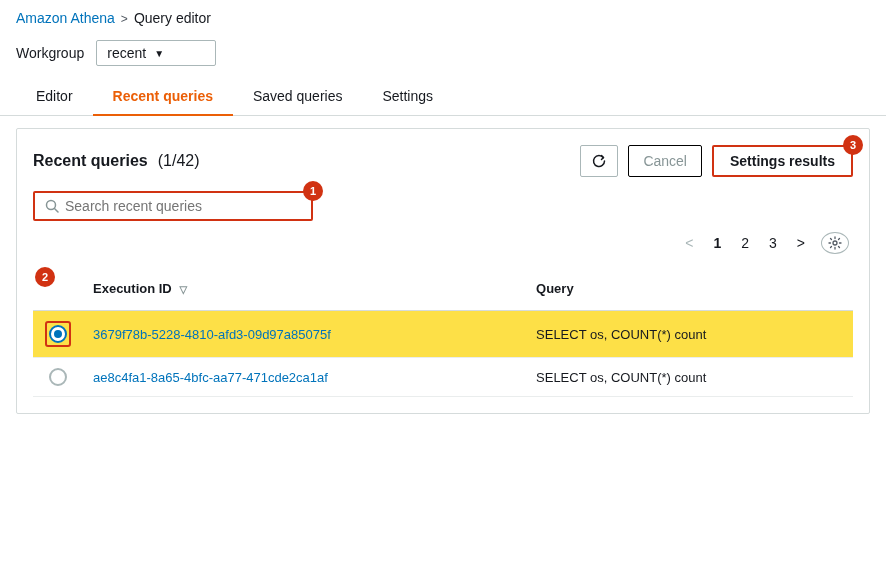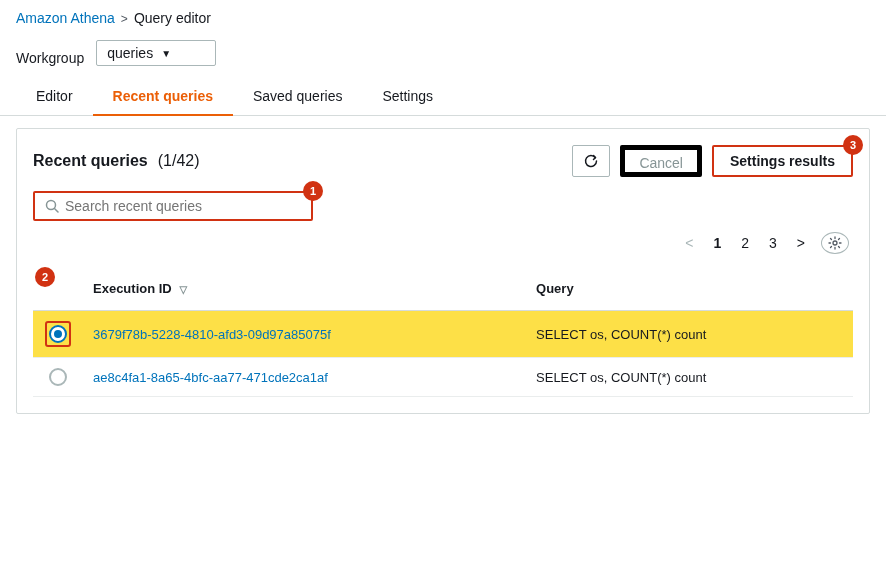--- a/index.html
+++ b/index.html
@@ -29,21 +29,21 @@
       color: #545b64;
       font-size: 12px;
     }
     .breadcrumb-current {
       color: #16191f;
     }
 
     
     .workgroup-row {
       display: flex;
-      align-items: flex-end;
+      align-items: center;
       gap: 12px;
       padding: 8px 16px 12px 16px;
     }
     .workgroup-label {
       font-size: 14px;
       color: #16191f;
     }
     .workgroup-select {
       display: flex;
       align-items: center;
@@ -120,21 +120,21 @@
       cursor: pointer;
       display: flex;
       align-items: center;
       justify-content: center;
       min-width: 36px;
       height: 32px;
     }
 
     
     .cancel-btn {
-      border: 5px solid #000000;
+      border: 1px solid #000000;
       border-radius: 2px;
       background: #fff;
       padding: 5px 14px;
       cursor: pointer;
       color: #879596;
       font-size: 14px;
       height: 32px;
     }
 
     
@@ -314,21 +314,21 @@
 
 <div class="breadcrumb">
   <a class="breadcrumb-link">Amazon Athena</a>
   <span class="breadcrumb-separator">&gt;</span>
   <span class="breadcrumb-current">Query editor</span>
 </div>
 
 <div class="workgroup-row">
   <span class="workgroup-label">Workgroup</span>
   <div class="workgroup-select">
-    <span class="workgroup-select-text">queries</span>
+    <span class="workgroup-select-text">recent</span>
     <span class="dropdown-arrow">▼</span>
   </div>
 </div>
 
 <div class="tabs">
   <div class="tab">Editor</div>
   <div class="tab active">Recent queries</div>
   <div class="tab">Saved queries</div>
   <div class="tab">Settings</div>
 </div>

